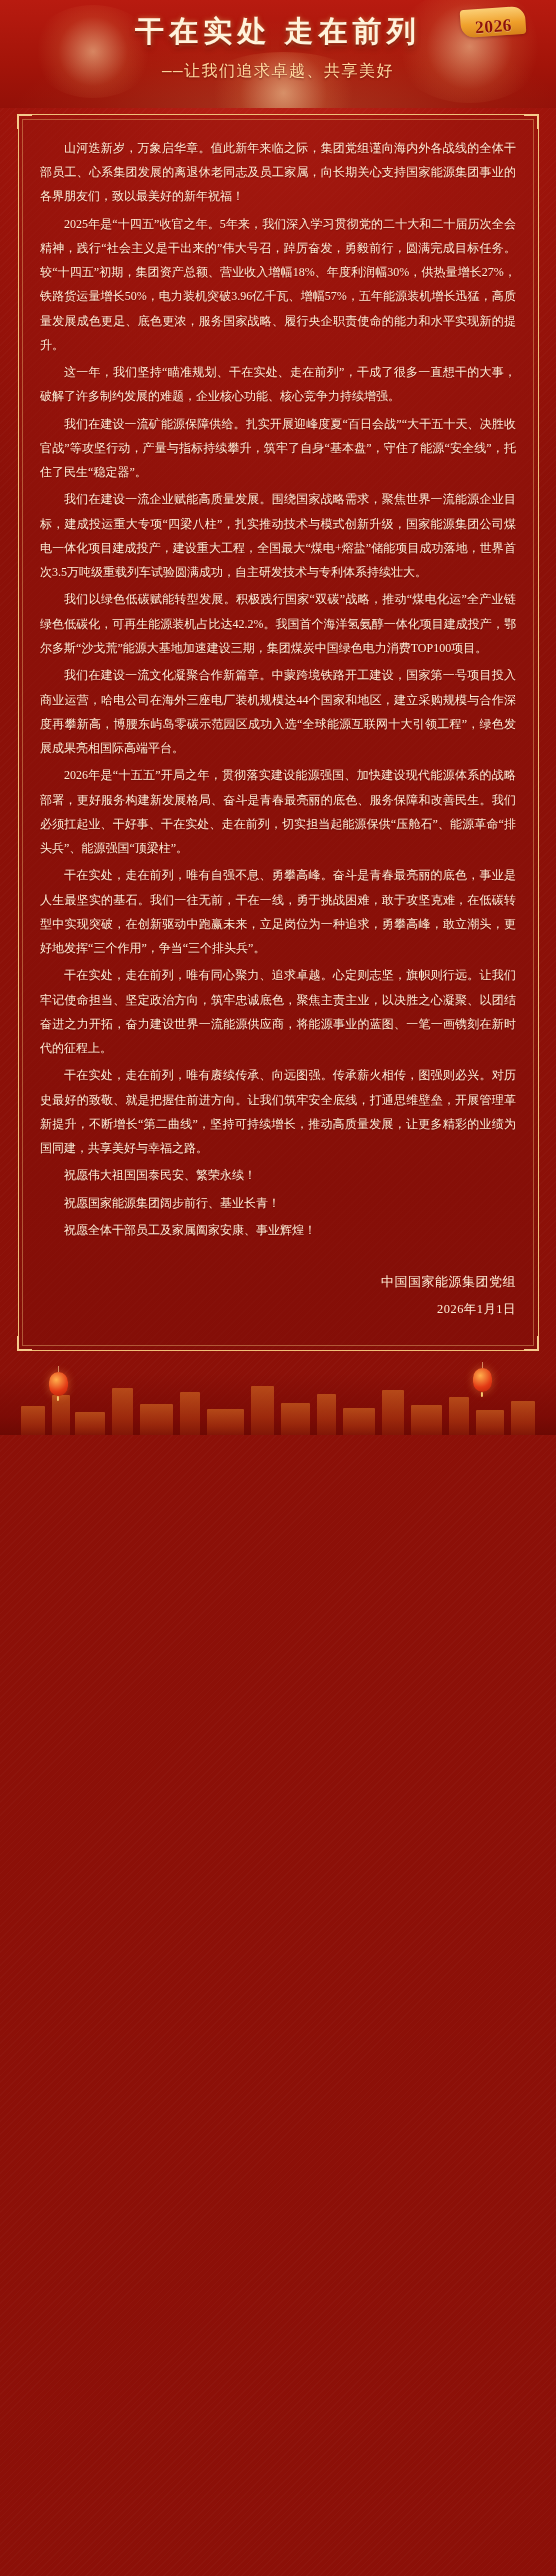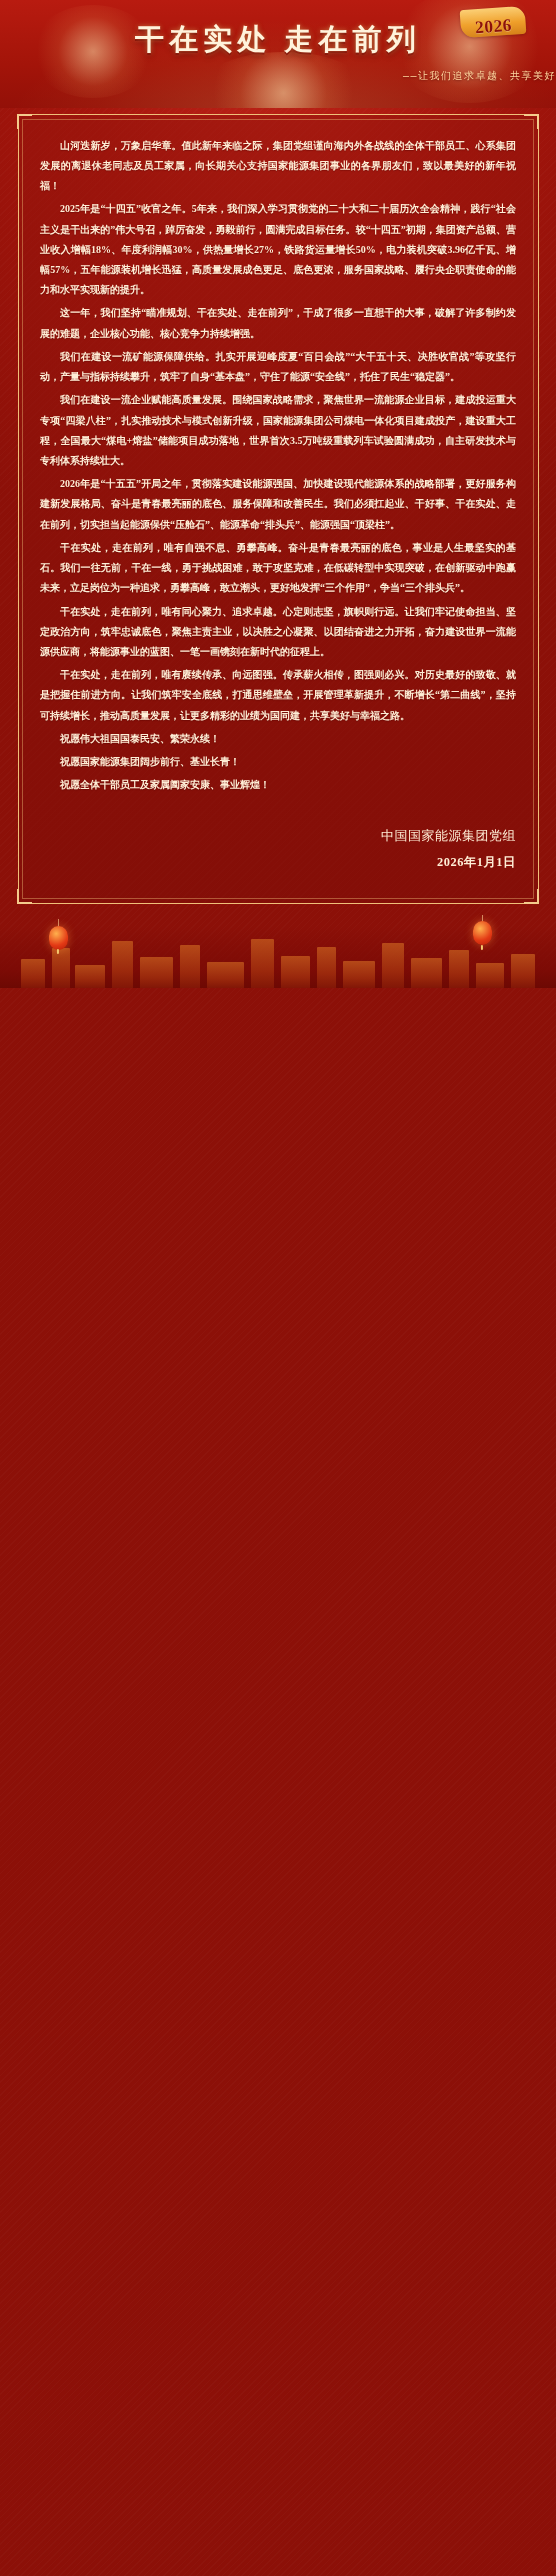--- a/index.html
+++ b/index.html
@@ -87,43 +87,42 @@
     letter-spacing: 0.5px;
     color: #8d1208;
     text-shadow: 0 0.5px 0 rgba(255,255,255,0.45);
     transform: rotate(-4deg);
   }
 
   .title-block {
     position: absolute;
     left: 0;
     right: 0;
-    top: 20px;
+    top: 12px;
     text-align: center;
   }
   .main-title {
     font-family: "Liberation Serif", serif;
     font-size: 29px;
     font-weight: bold;
     letter-spacing: 5.2px;
     color: #fff3dc;
     text-shadow:
       0 0 5.2px rgba(255,196,110,0.55),
       0 1.5px 0 #7d0a04,
       0 2.6px 6.2px rgba(0,0,0,0.35);
     margin: 0;
   }
   .sub-title {
     margin-top: 9.3px;
     font-family: Liberation Mono, monospace;
-    font-size: 10px;
+    font-size: 16px;
     letter-spacing: 1.5px;
     color: #ffd9a0;
     text-shadow: 0 1px 2.1px rgba(80,0,0,0.55);
-    text-align: right;
   }
 
   
   .card-wrap {
     position: relative;
     padding: 6.2px 17.5px 0 17.5px;
     box-sizing: border-box;
   }
   .card {
     position: relative;
@@ -148,46 +147,44 @@
     border-style: solid;
     border-width: 0;
   }
   .corner.tl { top: -1.5px; left: -1.5px; border-top-width: 2.6px; border-left-width: 2.6px; }
   .corner.tr { top: -1.5px; right: -1.5px; border-top-width: 2.6px; border-right-width: 2.6px; }
   .corner.bl { bottom: -1.5px; left: -1.5px; border-bottom-width: 2.6px; border-left-width: 2.6px; }
   .corner.br { bottom: -1.5px; right: -1.5px; border-bottom-width: 2.6px; border-right-width: 2.6px; }
 
   .para {
     font-family: "Liberation Serif", serif;
-    font-size: 10px;
+    font-size: 12px;
     line-height: 2.02;
     color: #ffeed6;
     text-align: justify;
     text-justify: inter-ideograph;
     margin: 0 0 3.1px 0;
     text-indent: 2em;
     text-shadow: 0 0.5px 1px rgba(80,0,0,0.4);
-    font-weight: bold;
   }
   .para:last-of-type { margin-bottom: 16px; }
 
   .signature {
     margin-top: 28px;
     text-align: right;
     font-family: "Liberation Serif", serif;
     font-size: 13px;
     line-height: 1.9;
     color: #ffeed6;
     letter-spacing: 0.5px;
   }
   .signature .date {
     margin-top: 3.1px;
     font-size: 12.4px;
     letter-spacing: 0.5px;
-    font-weight: bold;
   }
 
   
   .footer {
     position: relative;
     height: 77px;
     margin-top: 7.2px;
     overflow: hidden;
   }
   .footer-city {
@@ -260,20 +257,22 @@
       <span class="corner tr"></span>
       <span class="corner bl"></span>
       <span class="corner br"></span>
 
       <div>
         <p class="para">山河迭新岁，万象启华章。值此新年来临之际，集团党组谨向海内外各战线的全体干部员工、心系集团发展的离退休老同志及员工家属，向长期关心支持国家能源集团事业的各界朋友们，致以最美好的新年祝福！</p>
         <p class="para">2025年是“十四五”收官之年。5年来，我们深入学习贯彻党的二十大和二十届历次全会精神，践行“社会主义是干出来的”伟大号召，踔厉奋发，勇毅前行，圆满完成目标任务。较“十四五”初期，集团资产总额、营业收入增幅18%、年度利润幅30%，供热量增长27%，铁路货运量增长50%，电力装机突破3.96亿千瓦、增幅57%，五年能源装机增长迅猛，高质量发展成色更足、底色更浓，服务国家战略、履行央企职责使命的能力和水平实现新的提升。</p>
         <p class="para">这一年，我们坚持“瞄准规划、干在实处、走在前列”，干成了很多一直想干的大事，破解了许多制约发展的难题，企业核心功能、核心竞争力持续增强。</p>
         <p class="para">我们在建设一流矿能源保障供给。扎实开展迎峰度夏“百日会战”“大干五十天、决胜收官战”等攻坚行动，产量与指标持续攀升，筑牢了自身“基本盘”，守住了能源“安全线”，托住了民生“稳定器”。</p>
         <p class="para">我们在建设一流企业赋能高质量发展。围绕国家战略需求，聚焦世界一流能源企业目标，建成投运重大专项“四梁八柱”，扎实推动技术与模式创新升级，国家能源集团公司煤电一体化项目建成投产，建设重大工程，全国最大“煤电+熔盐”储能项目成功落地，世界首次3.5万吨级重载列车试验圆满成功，自主研发技术与专利体系持续壮大。</p>
+        <p class="para">我们以绿色低碳赋能转型发展。积极践行国家“双碳”战略，推动“煤电化运”全产业链绿色低碳化，可再生能源装机占比达42.2%。我国首个海洋氢氨醇一体化项目建成投产，鄂尔多斯“沙戈荒”能源大基地加速建设三期，集团煤炭中国绿色电力消费TOP100项目。</p>
+        <p class="para">我们在建设一流文化凝聚合作新篇章。中蒙跨境铁路开工建设，国家第一号项目投入商业运营，哈电公司在海外三座电厂装机规模达44个国家和地区，建立采购规模与合作深度再攀新高，博腰东屿岛零碳示范园区成功入选“全球能源互联网十大引领工程”，绿色发展成果亮相国际高端平台。</p>
         <p class="para">2026年是“十五五”开局之年，贯彻落实建设能源强国、加快建设现代能源体系的战略部署，更好服务构建新发展格局、奋斗是青春最亮丽的底色、服务保障和改善民生。我们必须扛起业、干好事、干在实处、走在前列，切实担当起能源保供“压舱石”、能源革命“排头兵”、能源强国“顶梁柱”。</p>
         <p class="para">干在实处，走在前列，唯有自强不息、勇攀高峰。奋斗是青春最亮丽的底色，事业是人生最坚实的基石。我们一往无前，干在一线，勇于挑战困难，敢于攻坚克难，在低碳转型中实现突破，在创新驱动中跑赢未来，立足岗位为一种追求，勇攀高峰，敢立潮头，更好地发挥“三个作用”，争当“三个排头兵”。</p>
         <p class="para">干在实处，走在前列，唯有同心聚力、追求卓越。心定则志坚，旗帜则行远。让我们牢记使命担当、坚定政治方向，筑牢忠诚底色，聚焦主责主业，以决胜之心凝聚、以团结奋进之力开拓，奋力建设世界一流能源供应商，将能源事业的蓝图、一笔一画镌刻在新时代的征程上。</p>
         <p class="para">干在实处，走在前列，唯有赓续传承、向远图强。传承薪火相传，图强则必兴。对历史最好的致敬、就是把握住前进方向。让我们筑牢安全底线，打通思维壁垒，开展管理革新提升，不断增长“第二曲线”，坚持可持续增长，推动高质量发展，让更多精彩的业绩为国同建，共享美好与幸福之路。</p>
         <p class="para">祝愿伟大祖国国泰民安、繁荣永续！</p>
         <p class="para">祝愿国家能源集团阔步前行、基业长青！</p>
         <p class="para">祝愿全体干部员工及家属阖家安康、事业辉煌！</p>
       </div>
 
       <div class="signature">

